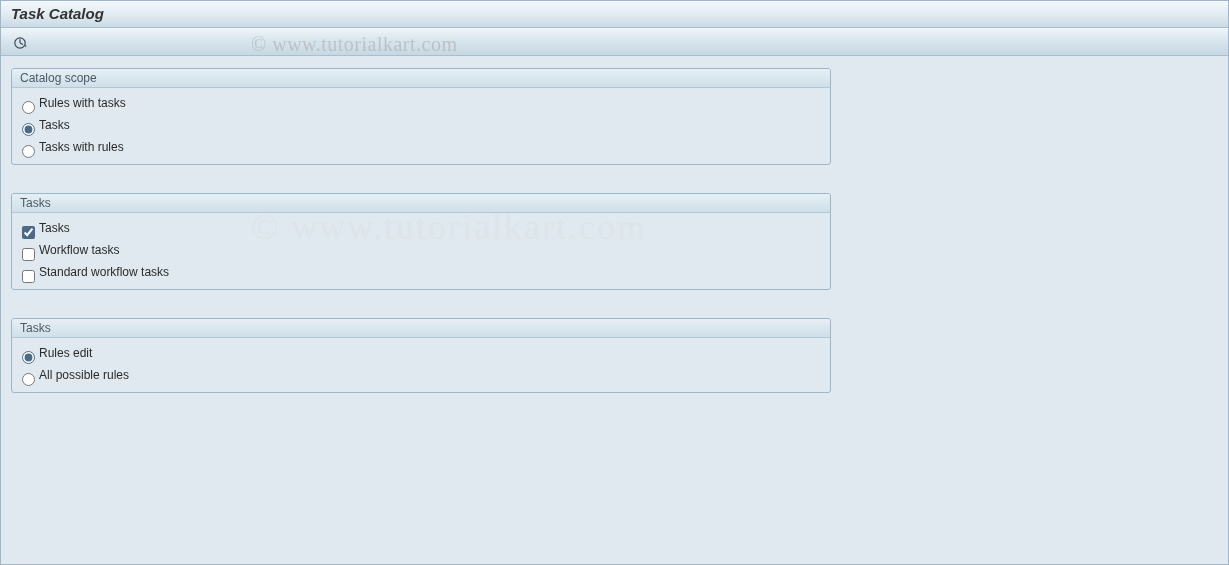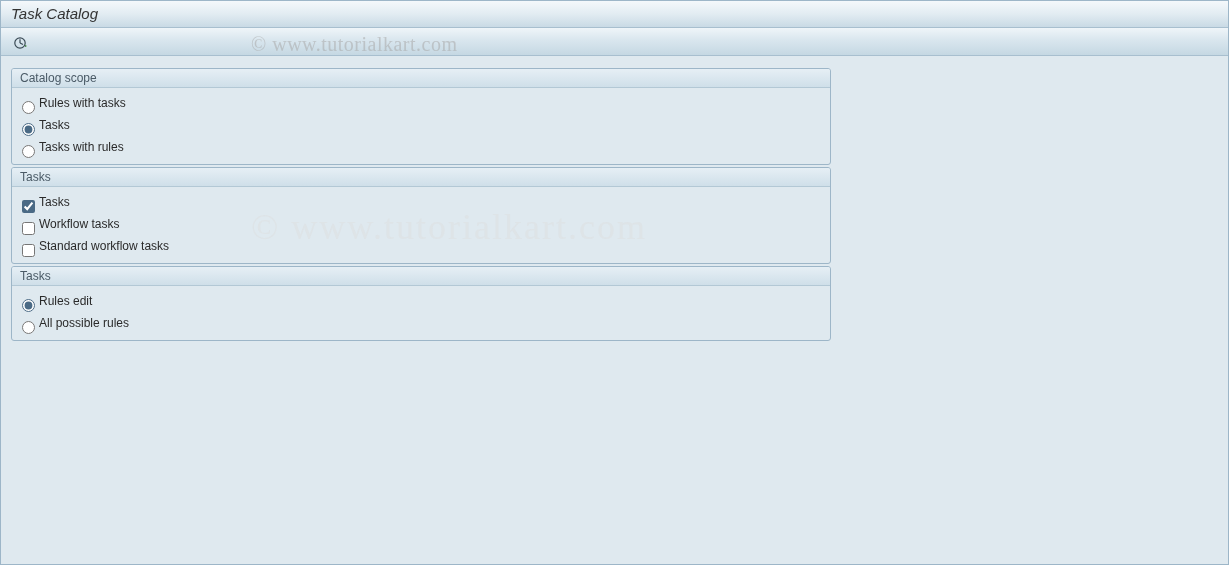--- a/index.html
+++ b/index.html
@@ -13,21 +13,21 @@
       border: 1px solid #9db6c8;
       overflow: hidden;
     }
     .title-bar {
       background: linear-gradient(to bottom, #f4f8fb 0%, #e2ecf2 50%, #c9dae5 100%);
       border-bottom: 1px solid #a8bfcf;
       padding: 4px 10px 3px 10px;
       height: 27px;
     }
     .title-text {
-      font-weight: normal;
+      font-weight: bold;
       font-style: italic;
       font-size: 15px;
       color: #333;
     }
     .toolbar {
       background: linear-gradient(to bottom, #eff5f9 0%, #d9e6ee 45%, #c5d8e3 100%);
       border-bottom: 1px solid #a8bfcf;
       height: 28px;
       padding: 4px 8px;
       position: relative;
@@ -68,21 +68,21 @@
       color: rgba(220,220,220,0.4);
       letter-spacing: 2px;
       pointer-events: none;
       white-space: nowrap;
       transform-origin: left center;
     }
     .group-box {
       width: 820px;
       border: 1px solid #9db6c8;
       border-radius: 3px;
-      margin-bottom: 2px;
+      margin-bottom: 28px;
       background: #dfe9ef;
       overflow: hidden;
     }
     .group-header {
       background: linear-gradient(to bottom, #e6eff5 0%, #cfdfe9 100%);
       border-bottom: 1px solid #b3c8d5;
       padding: 2px 8px;
       font-size: 12px;
       color: #4a5a66;
     }

